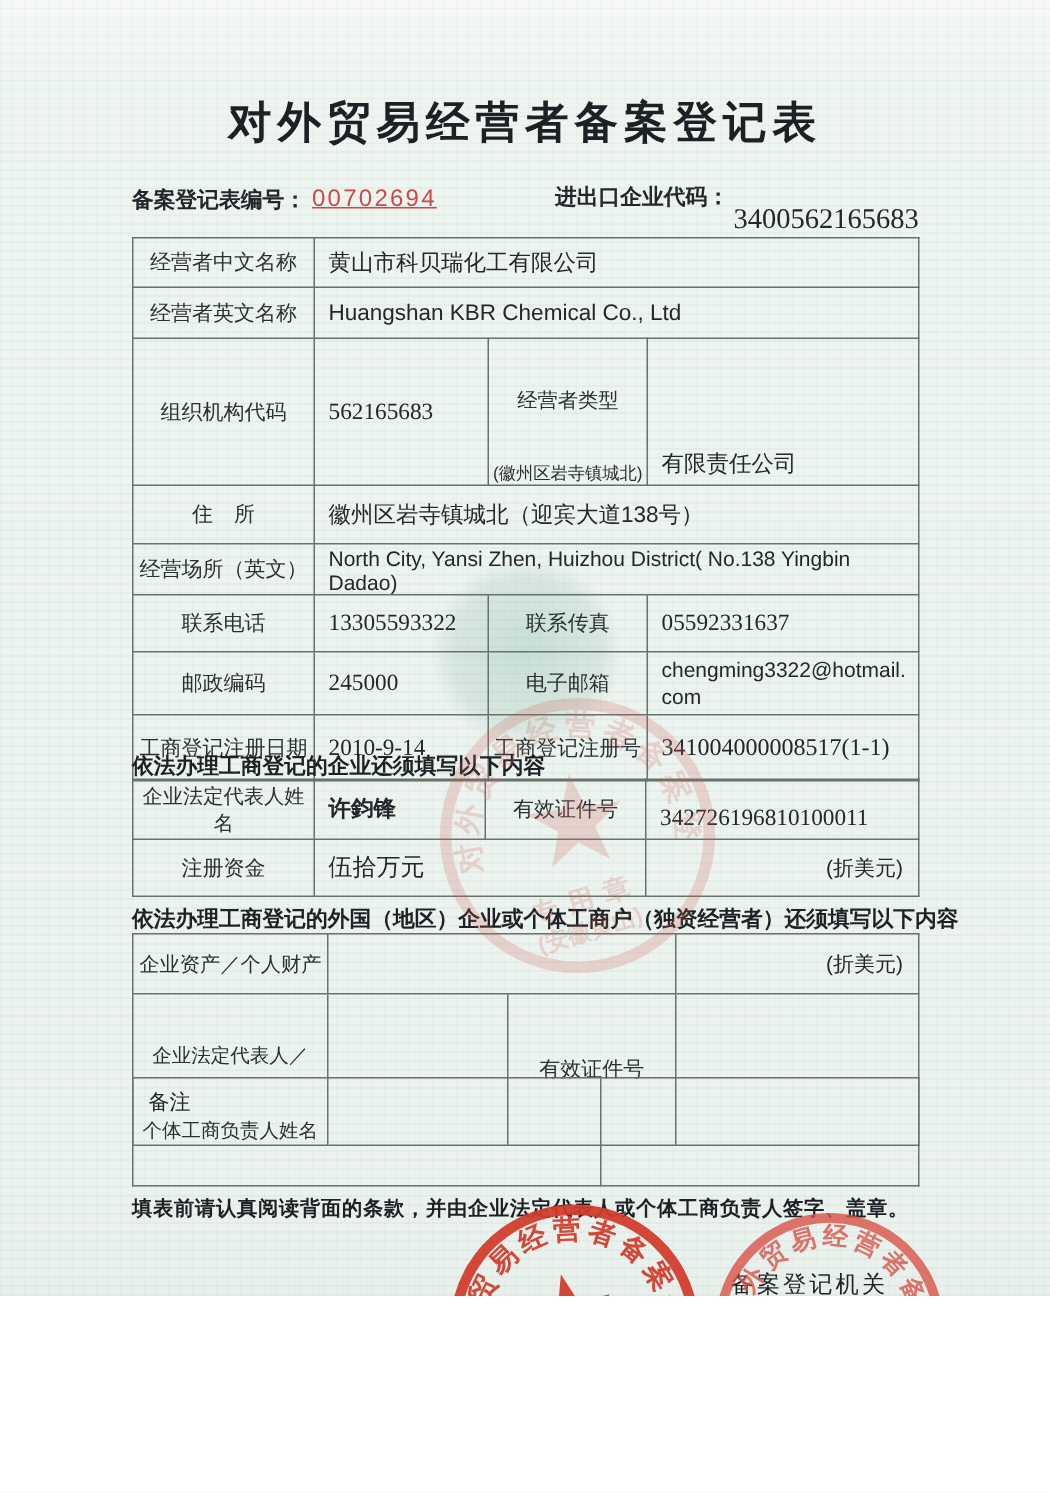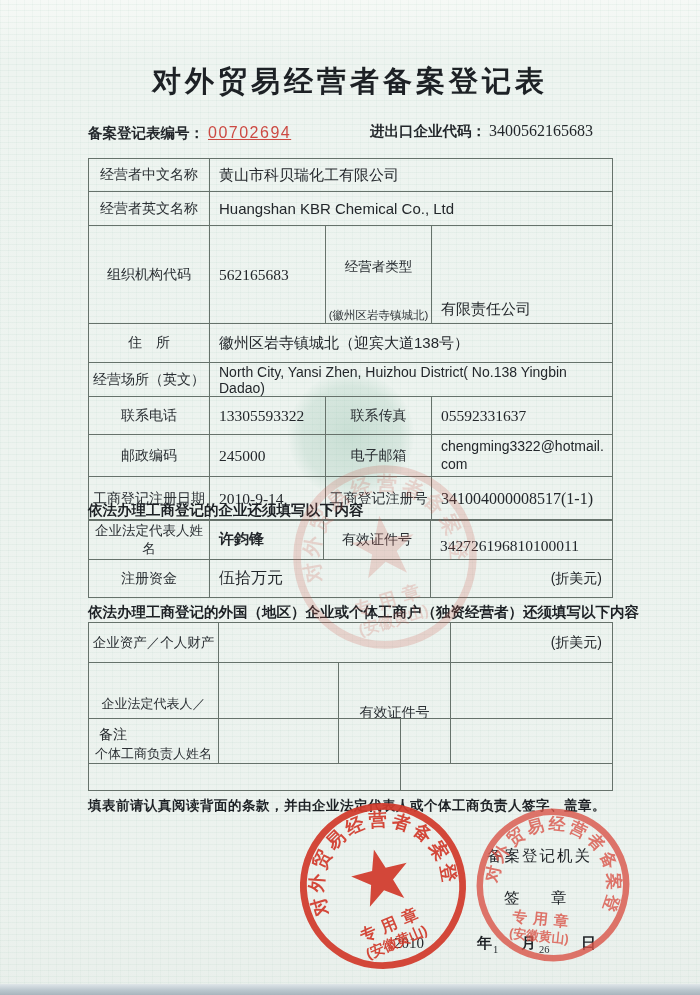--- a/index.html
+++ b/index.html
@@ -1,19 +1,19 @@
 <!DOCTYPE html>
 <html><head>
 <meta charset="utf-8">
 <style>
   * { margin:0; padding:0; box-sizing:border-box; }
   html,body { width:700px; height:995px; }
   body { font-family:"Liberation Sans","DejaVu Sans",sans-serif; }
   .page {
-    position:relative; width:700px; height:995px; overflow:hidden;
+    position:relative; width:700px; height:864px; overflow:hidden;
     color:#23272b;
     background-color:#edf3ef;
     background-image:
       repeating-linear-gradient(0deg, rgba(168,204,190,0.13) 0 1px, transparent 1px 6px),
       repeating-linear-gradient(90deg, rgba(168,204,190,0.09) 0 1px, transparent 1px 8px),
       linear-gradient(180deg,#f6f9f6 0%,#eef4f0 6%,#ecf2ee 90%,#e9efeb 100%);
     padding-left: 44px;
   }
   .abs { position:absolute; }
   .title {
@@ -56,21 +56,21 @@
 
 <div class="page">
 
   <div class="abs watermark"></div>
 
   <div class="abs title">对外贸易经营者备案登记表</div>
 
   <div class="abs hdr-label" style="left:88px; top:124px;">备案登记表编号：</div>
   <div class="abs red-num" style="left:208px; top:124px;">00702694</div>
   <div class="abs hdr-label" style="left:370px; top:122px;">进出口企业代码：</div>
-  <div class="abs serif" style="left:489px; top:122px; font-size:16px;">3400562165683</div>
+  <div class="abs serif" style="left:489px; top:136px; font-size:19px;">3400562165683</div>
 
   <table class="abs z1" style="left:88px; top:158px; width:524px;">
     <colgroup>
         <col style="width:121px">
         <col style="width:116px">
         <col style="width:106px">
         <col style="width:181px">
       </colgroup>
     <tbody>
         <tr style="height:33px">

